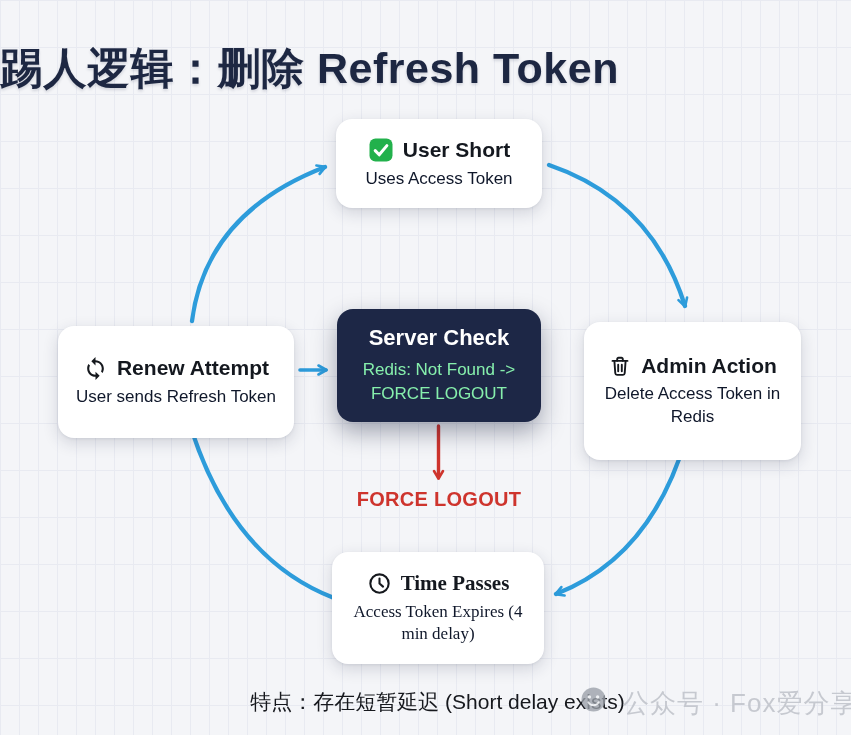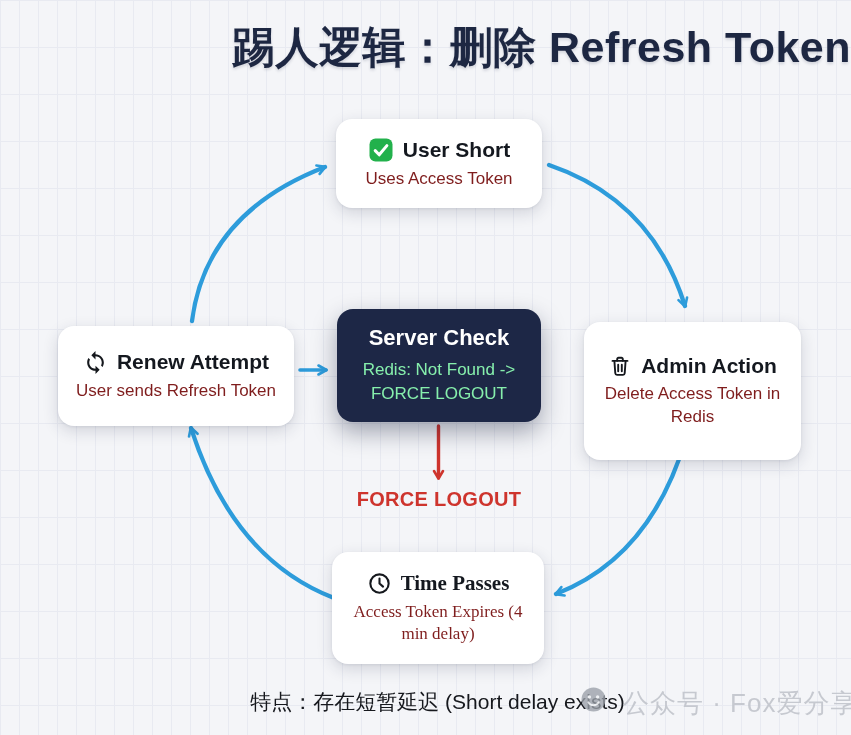--- a/index.html
+++ b/index.html
@@ -6,32 +6,32 @@
   .canvas{
     position:relative;width:851px;height:735px;overflow:hidden;
     font-family:"Liberation Sans","DejaVu Sans",sans-serif;
     background-color:#f4f5f8;
     background-image:
       linear-gradient(to right,#e8eaf1 1px,transparent 1px),
       linear-gradient(to bottom,#e8eaf1 1px,transparent 1px);
     background-size:19px 47px;
   }
   .page-title{
-    position:absolute;top:19px;left:0;right:0;text-align:right;
+    position:absolute;top:40px;left:0;right:0;text-align:left;
     font-size:43px;font-weight:800;color:#1d2742;letter-spacing:.5px;
     text-shadow:0 2px 3px rgba(20,30,60,.15);margin:0;
   }
   .node{
     position:absolute;background:#ffffff;border-radius:16px;box-sizing:border-box;
     display:flex;flex-direction:column;align-items:center;justify-content:center;
     text-align:center;padding:10px 12px;
     box-shadow:0 5px 16px rgba(30,40,70,.16),0 1px 3px rgba(30,40,70,.08);
   }
   .node-title-row{display:flex;align-items:center;gap:9px;font-size:21px;font-weight:700;color:#14181f;white-space:nowrap;}
-  .node-sub{margin-top:5px;font-size:17px;color:#7f1d1d;line-height:1.3;max-width:195px;}
+  .node-sub{margin-top:5px;font-size:17px;color:#0f172a;line-height:1.3;max-width:195px;}
   .node-dark{background:#1d2746;box-shadow:0 10px 24px rgba(18,26,56,.38);}
   .dark-title{color:#ffffff;font-size:22px;font-weight:700;}
   .dark-detail{color:#86efac;font-size:17px;font-weight:500;line-height:1.4;margin-top:7px;}
   .force-logout{
     position:absolute;left:337px;top:488px;width:204px;text-align:center;
     font-size:20px;font-weight:700;color:#ce342d;letter-spacing:.3px;
   }
   .caption{
     position:absolute;left:0;right:0;top:688px;text-align:center;
     font-size:21px;font-weight:500;color:#16181d;transform:translateX(12px);
@@ -102,21 +102,21 @@
         <svg width="25" height="25" viewBox="0 0 24 24" fill="none" stroke="#15181d" stroke-width="2" stroke-linecap="round" stroke-linejoin="round">
           <circle cx="12" cy="12" r="8.8"></circle>
           <path d="M12 7.2 V12 L15.4 15"></path>
         </svg>
       </span>
       <span>Time Passes</span>
     </div>
     <div class="node-sub">Access Token Expires (4 min delay)</div>
   </div>
 
-  <div class="node" style="left:58px;top:326px;width:236px;height:100px;">
+  <div class="node" style="left:58px;top:326px;width:236px;height:112px;">
     <div class="node-title-row">
       <span class="icon">
         <svg width="25" height="25" viewBox="0 0 24 24" fill="#15181d">
           <path d="M12 4V1L8 5l4 4V6c3.31 0 6 2.69 6 6 0 1.01-.25 1.97-.7 2.8l1.46 1.46C19.54 15.03 20 13.57 20 12c0-4.42-3.58-8-8-8zm0 14c-3.31 0-6-2.69-6-6 0-1.01.25-1.97.7-2.8L5.24 7.74C4.46 8.97 4 10.43 4 12c0 4.42 3.58 8 8 8v3l4-4-4-4v3z"></path>
         </svg>
       </span>
       <span>Renew Attempt</span>
     </div>
     <div class="node-sub" style="max-width:215px;">User sends Refresh Token</div>
   </div>

